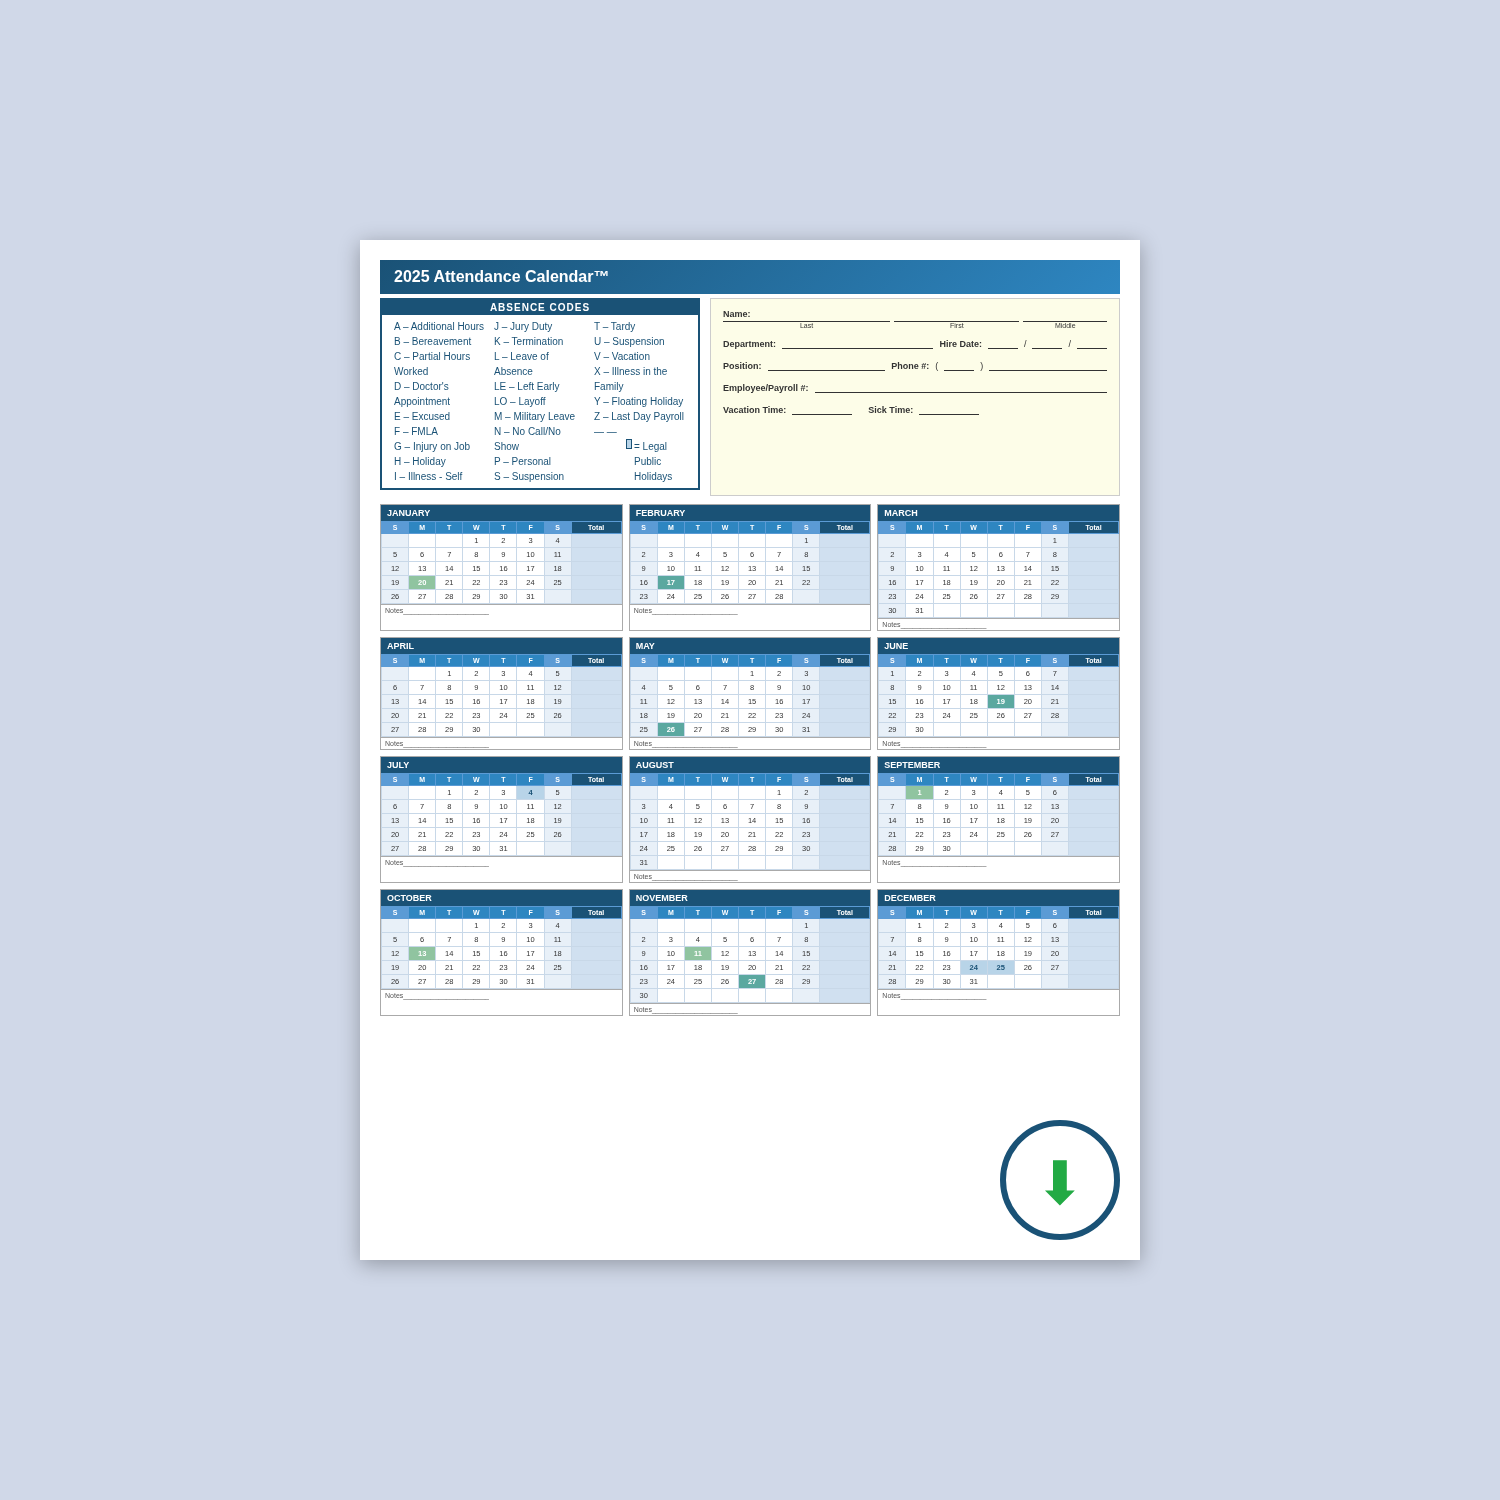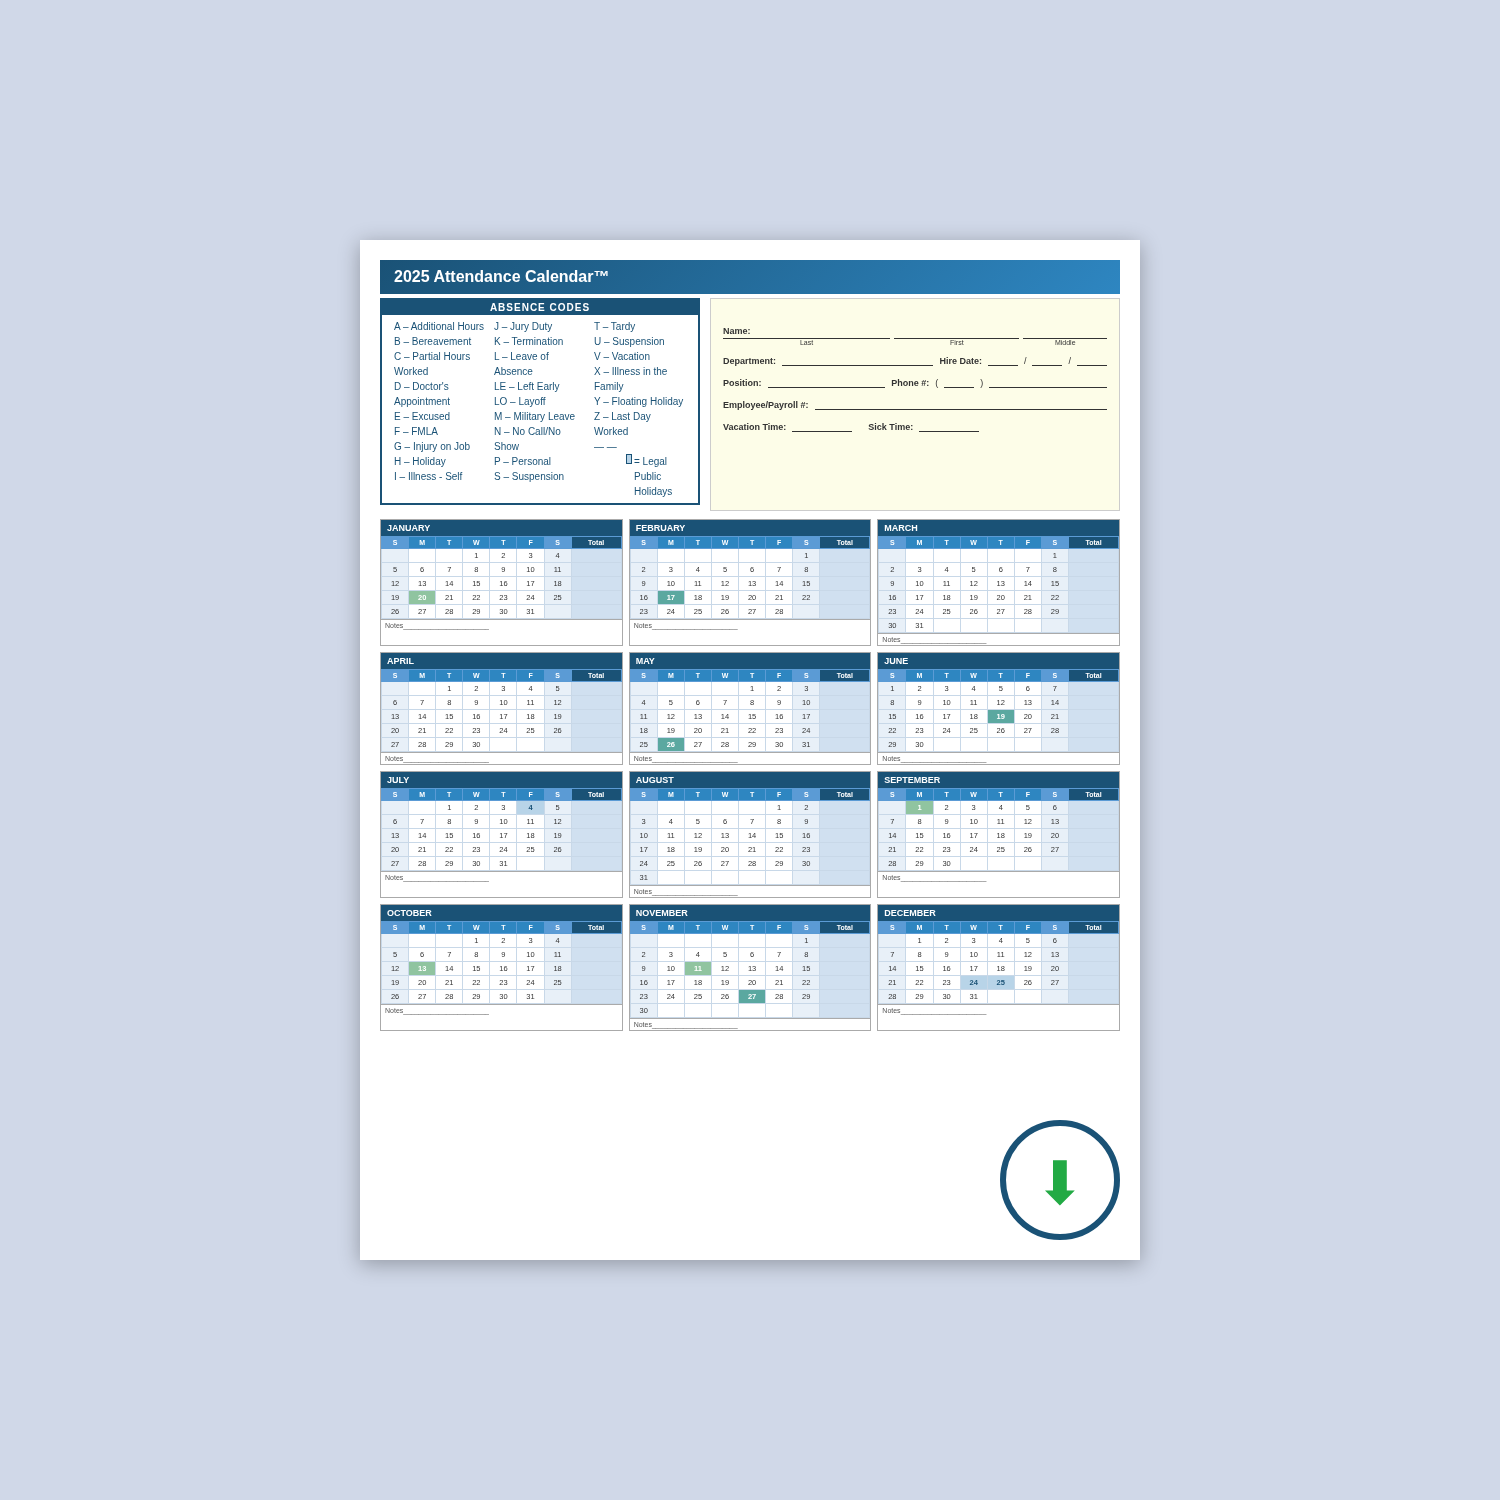--- a/index.html
+++ b/index.html
@@ -64,21 +64,21 @@
       margin-bottom: 8px;
     }
     .absence-block {
       width: 320px;
       flex-shrink: 0;
     }
     .employee-info {
       flex: 1;
       background: #fdfde8;
       border: 1px solid #ccc;
-      padding: 27px 12px;
+      padding: 10px 12px;
       font-size: 9px;
       color: #333;
     }
     .employee-info .field-row {
       display: flex;
       align-items: flex-end;
       margin-bottom: 8px;
       gap: 6px;
     }
     .employee-info .field-label {
@@ -244,21 +244,21 @@
             <p>N – No Call/No Show</p>
             <p>P – Personal</p>
             <p>S – Suspension</p>
           </div>
           <div class="col">
             <p>T – Tardy</p>
             <p>U – Suspension</p>
             <p>V – Vacation</p>
             <p>X – Illness in the Family</p>
             <p>Y – Floating Holiday</p>
-            <p>Z – Last Day Worked</p>
+            <p>Z – Last Day Payroll</p>
             <p>— —</p>
             <p style="display:flex;align-items:flex-start;gap:2px;margin-left:32px;">
               <span style="display:inline-block;width:10px;height:10px;background:#b8d4e8;border:1px solid #1a5276;"></span>
               = Legal Public Holidays
             </p>
           </div>
         </div>
       </div>
     </div>
 

